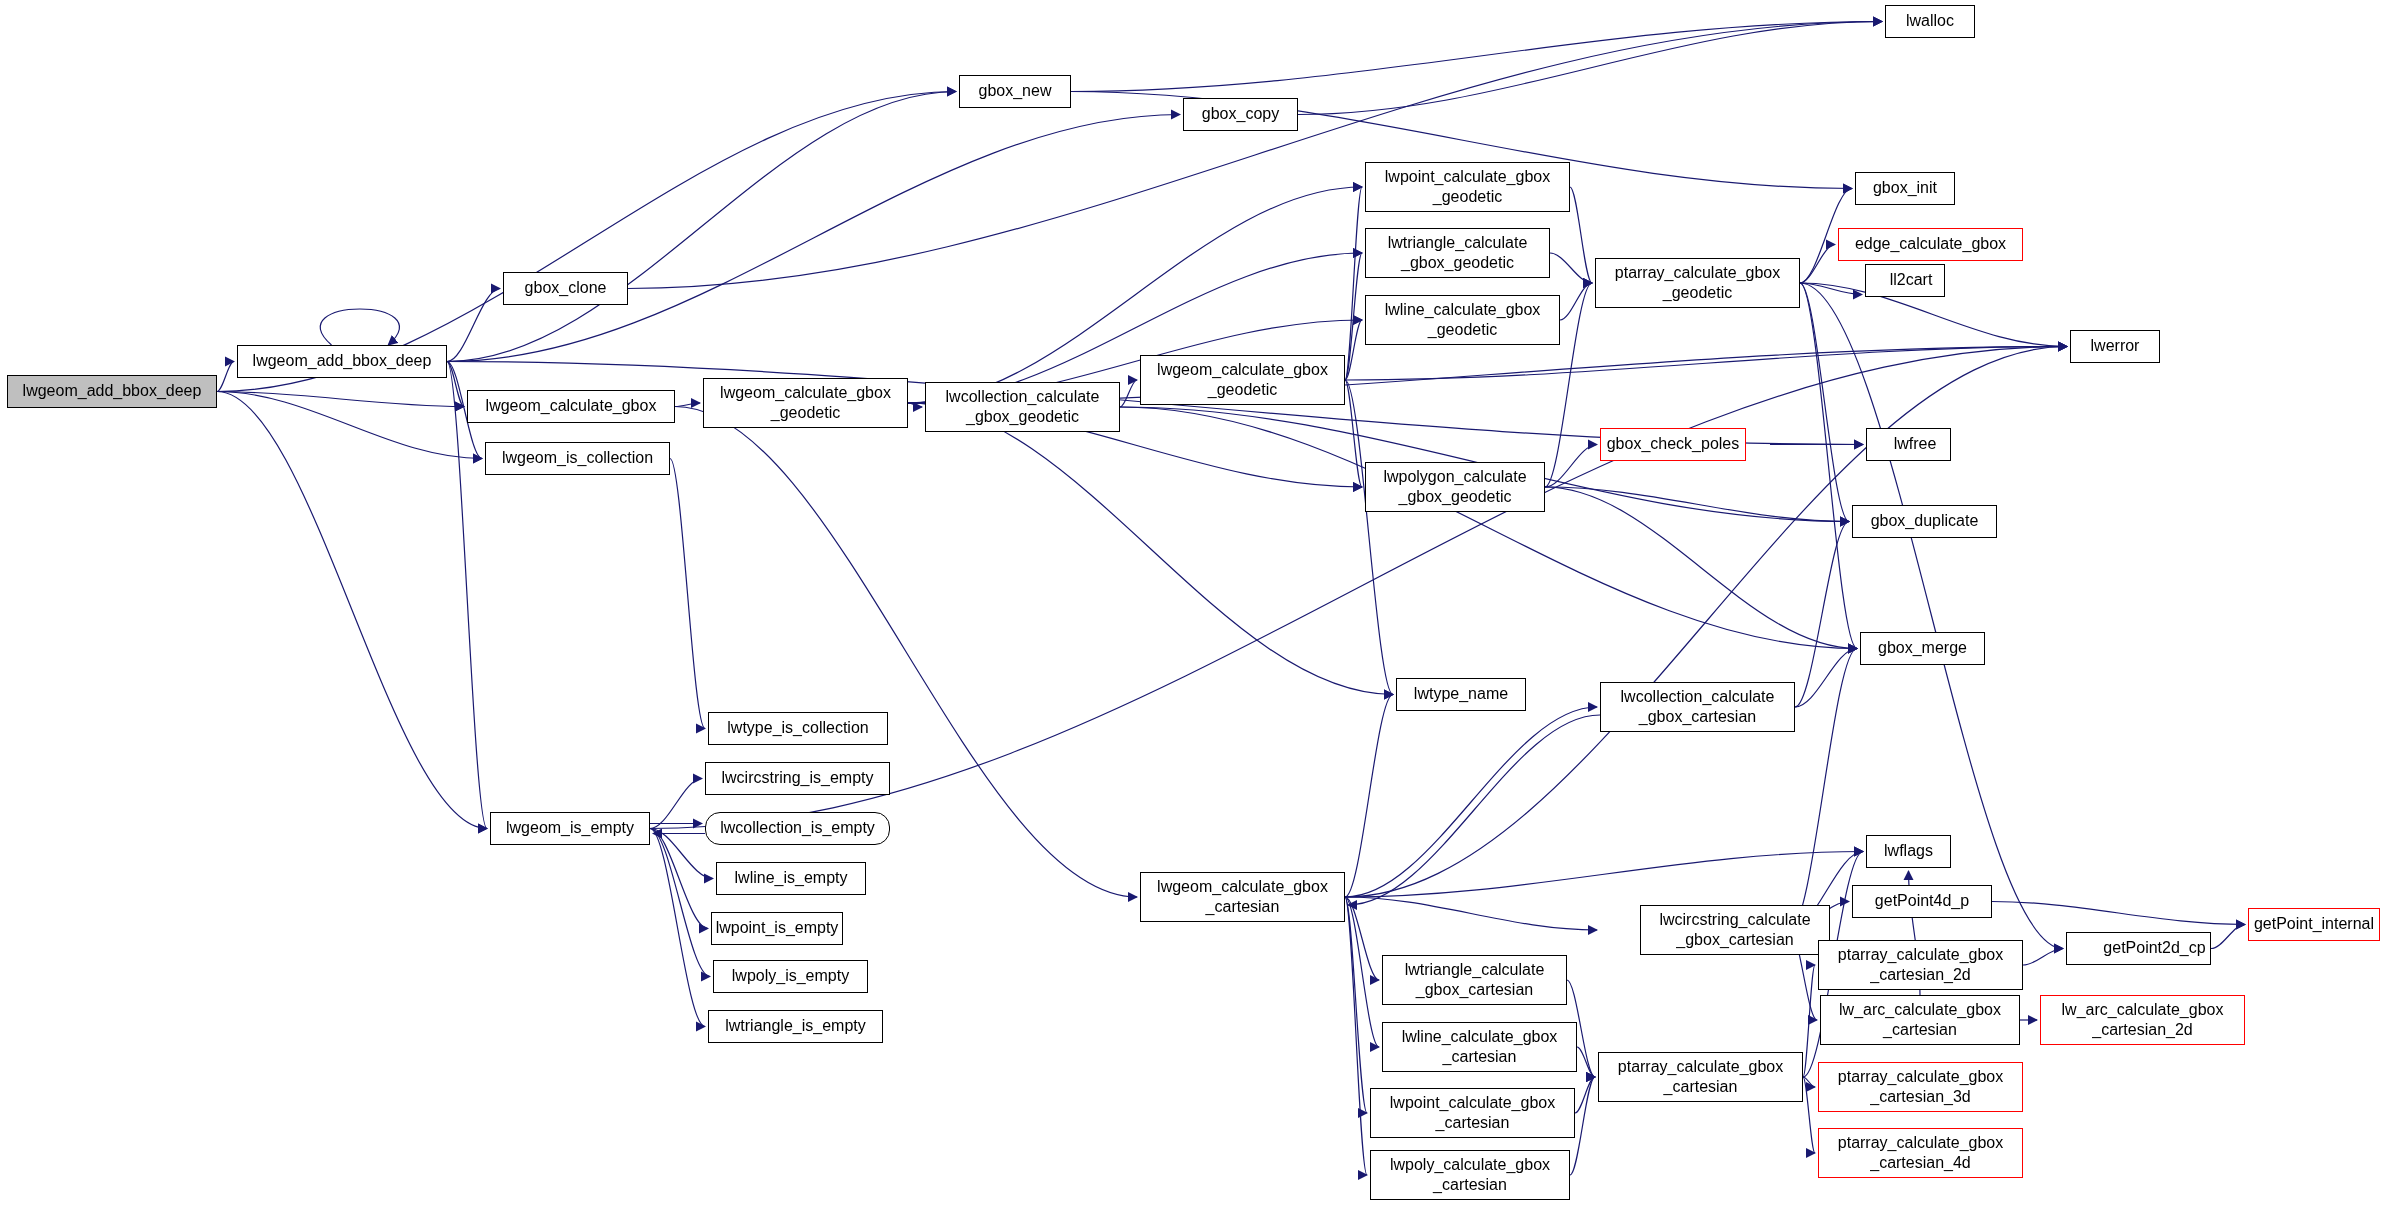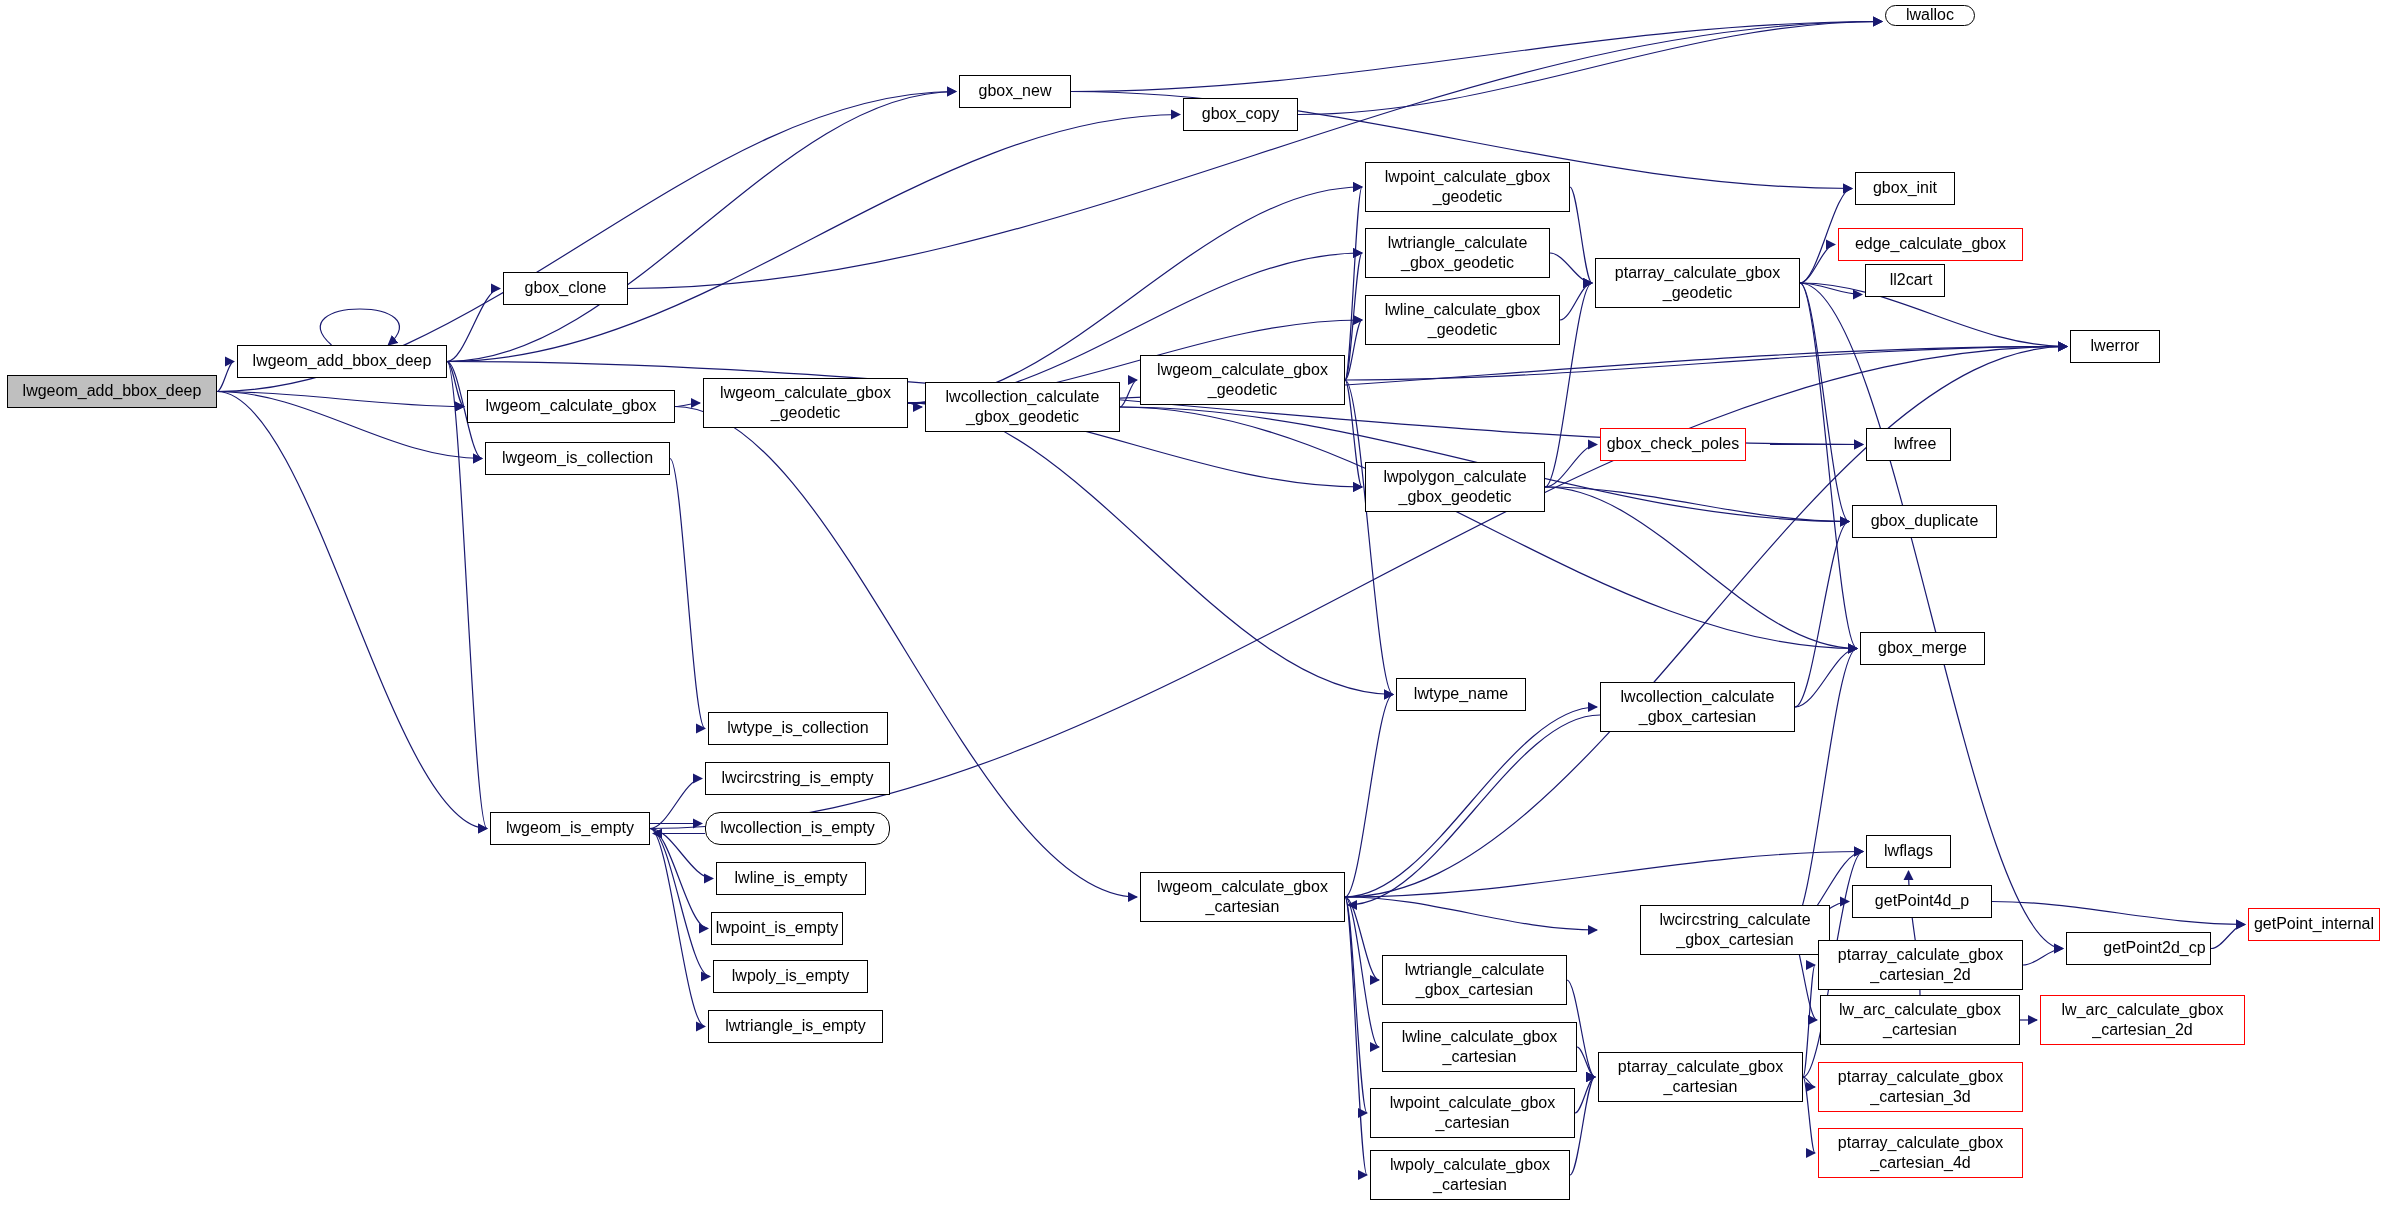--- a/index.html
+++ b/index.html
@@ -133,21 +133,21 @@
       </div>
       <div class="node" style="left: 237px; top: 345px; width: 210px; height: 33px;">
         <span>lwgeom_add_bbox_deep</span>
       </div>
       <div class="node" style="left: 503px; top: 272px; width: 125px; height: 33px;">
         <span>gbox_clone</span>
       </div>
       <div class="node" style="left: 959px; top: 75px; width: 112px; height: 33px;">
         <span>gbox_new</span>
       </div>
-      <div class="node" style="left: 1885px; top: 5px; width: 90px; height: 21px; border-radius: 13px;">
+      <div class="node" style="left: 1885px; top: 5px; width: 90px; height: 33px;">
         <span>lwalloc</span>
       </div>
       <div class="node" style="left: 1183px; top: 98px; width: 115px; height: 33px;">
         <span>gbox_copy</span>
       </div>
       <div class="node" style="left: 1855px; top: 172px; width: 100px; height: 33px;">
         <span>gbox_init</span>
       </div>
       <div class="node" style="left: 467px; top: 390px; width: 208px; height: 33px;">
         <span>lwgeom_calculate_gbox</span>

